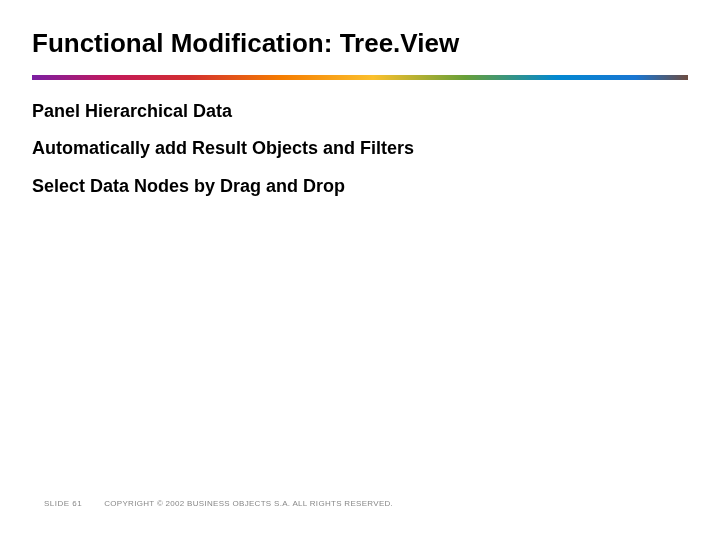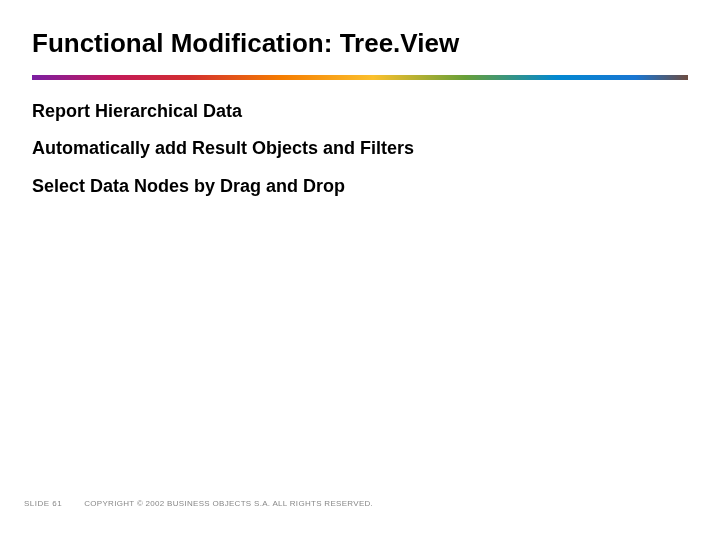--- a/index.html
+++ b/index.html
@@ -48,21 +48,21 @@
     .bullet-item {
       font-size: 18px;
       font-weight: bold;
       color: #000000;
       margin-bottom: 14px;
       line-height: 1.3;
     }
     .footer {
       position: absolute;
       bottom: 32px;
-      left: 24px;
+      left: 44px;
       display: flex;
       align-items: center;
       gap: 22px;
     }
     .slide-number {
       font-size: 8px;
       color: #888888;
       letter-spacing: 0.5px;
     }
     .copyright {
@@ -71,21 +71,21 @@
       letter-spacing: 0.3px;
     }
   </style>
 </head>
 <body>
 
 <div class="slide-container">
   <h1 class="title">Functional Modification: Tree.View</h1>
   <div class="divider"></div>
   <ul class="bullet-list">
-    <li class="bullet-item">Report Hierarchical Data</li>
+    <li class="bullet-item">Panel Hierarchical Data</li>
     <li class="bullet-item">Automatically add Result Objects and Filters</li>
     <li class="bullet-item">Select Data Nodes by Drag and Drop</li>
   </ul>
   <div class="footer">
     <span class="slide-number">SLIDE 61</span>
     <span class="copyright">COPYRIGHT © 2002 BUSINESS OBJECTS S.A. ALL RIGHTS RESERVED.</span>
   </div>
 </div>
 
 </body></html>

